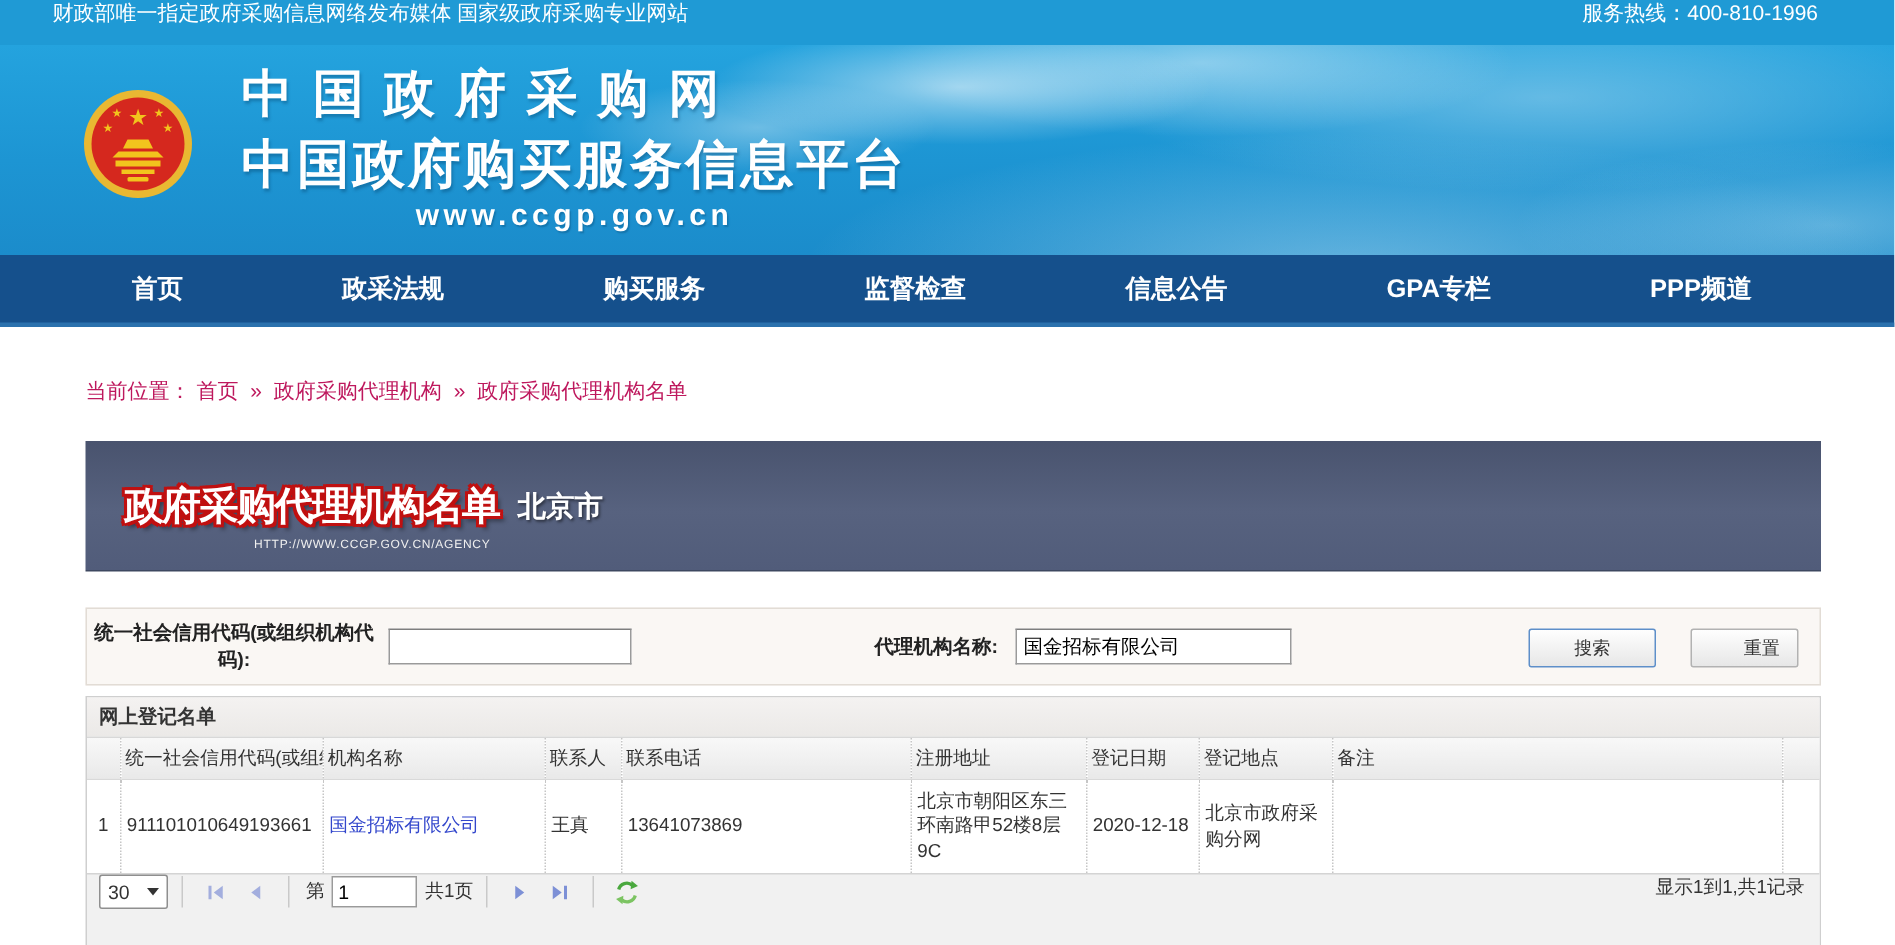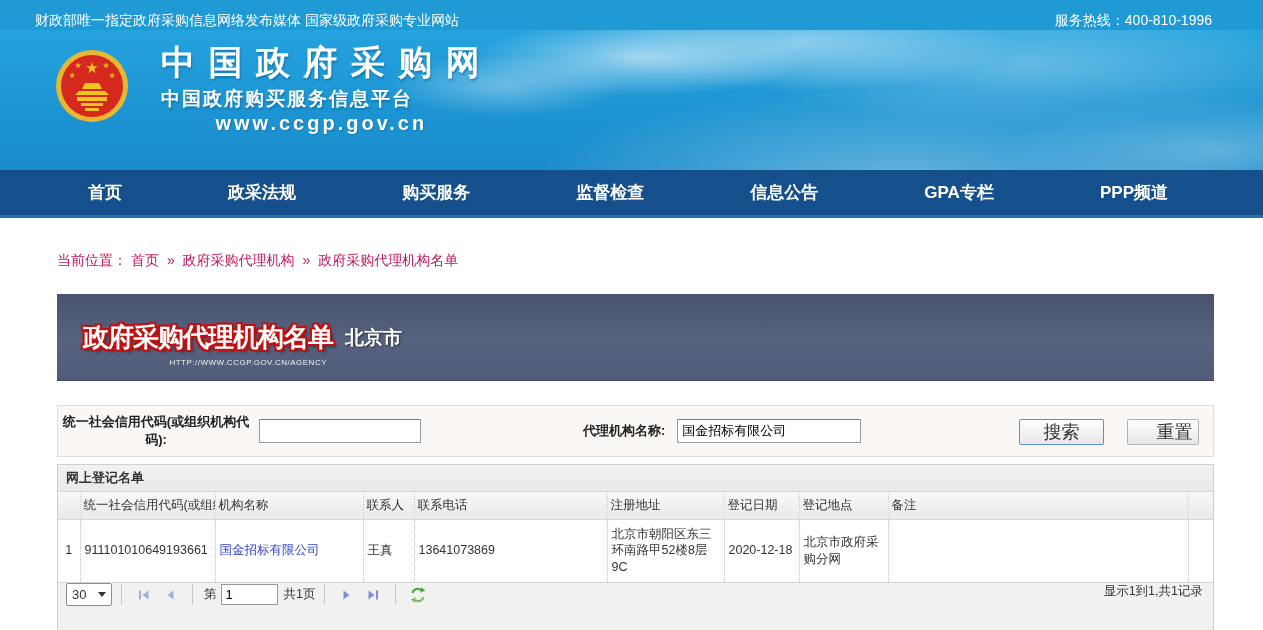--- a/index.html
+++ b/index.html
@@ -1,37 +1,37 @@
 <!DOCTYPE html>
 <html><head>
 <meta charset="utf-8">
 <style>
   * { margin:0; padding:0; box-sizing:border-box; }
   html,body { width:1263px; height:630px; overflow:hidden; background:#fff;
     font-family:"Liberation Sans","DejaVu Sans",sans-serif; }
 
   
   .topbar { height:30px; background:#1f9ad5; color:#fff; font-size:14px;
-    display:flex; align-items:flex-end; justify-content:space-between; padding:0 51px 0 35px; }
+    display:flex; align-items:flex-start; justify-content:space-between; padding:0 51px 0 35px; }
 
   
   .header { height:140px; position:relative; overflow:hidden;
     background:linear-gradient(180deg,#24a3de 0%,#1d95d3 55%,#1b8ccb 100%); }
   .header .clouds { position:absolute; inset:0; pointer-events:none; background:
     radial-gradient(ellipse 240px 55px at 640px 28px, rgba(255,255,255,.55), rgba(255,255,255,0) 70%),
     radial-gradient(ellipse 300px 70px at 800px 12px, rgba(255,255,255,.45), rgba(255,255,255,0) 70%),
     radial-gradient(ellipse 170px 45px at 505px 55px, rgba(255,255,255,.35), rgba(255,255,255,0) 70%),
     radial-gradient(ellipse 420px 90px at 1030px 35px, rgba(255,255,255,.30), rgba(255,255,255,0) 70%),
     radial-gradient(ellipse 520px 130px at 900px 150px, rgba(190,228,247,.45), rgba(255,255,255,0) 70%),
     radial-gradient(ellipse 300px 80px at 1220px 120px, rgba(210,238,250,.35), rgba(255,255,255,0) 70%); }
   .logo-row { position:relative; display:flex; align-items:center; padding:10px 0 0 55px; }
   .logo-text { margin-left:32px; color:#fff; }
   .site-title { font-size:34px; font-weight:bold; letter-spacing:2px;
     text-shadow:1px 2px 2px rgba(0,60,100,.35); white-space:nowrap; }
-  .site-subtitle { font-size:19px; font-weight:bold; letter-spacing:2px;
+  .site-subtitle { font-size:35px; font-weight:bold; letter-spacing:2px;
     text-shadow:1px 2px 2px rgba(0,60,100,.35); white-space:nowrap; }
   .site-url { font-size:20px; font-weight:bold; letter-spacing:3px; text-align:center;
     text-shadow:1px 1px 1px rgba(0,60,100,.3); }
 
   
   .nav { height:48px; background:#15508c; border-bottom:3px solid #2b71ad;
     display:flex; align-items:center; justify-content:space-between; padding:0 95px 0 88px; }
   .nav-item { color:#fff; font-size:17px; font-weight:bold; cursor:pointer; white-space:nowrap; }
 
   
@@ -59,21 +59,21 @@
   
   .search-box { margin-top:24px; height:52px; background:#faf7f4; border:1px solid #e2dcd5;
     display:flex; align-items:center; position:relative; font-size:13px; color:#222; }
   .code-label { width:196px; text-align:center; font-weight:bold; line-height:1.35; }
   .text-input { height:24px; border:1px solid #9a9a9a; border-top-color:#7e7e7e; background:#fff;
     font-size:13px; padding:0 4px; font-family:inherit; }
   .code-input { width:162px; margin-left:5px; }
   .name-label { font-weight:bold; margin-left:162px; white-space:nowrap; }
   .name-input { width:184px; margin-left:12px; }
   .search-buttons { position:absolute; right:14px; top:13px; display:flex; gap:23px; }
-  .btn { height:26px; font-size:18px; color:#333; background:linear-gradient(#fefefe,#e7e7e7);
+  .btn { height:26px; font-size:12px; color:#333; background:linear-gradient(#fefefe,#e7e7e7);
     border-radius:2px; cursor:pointer; font-family:inherit; }
   .btn-search { width:85px; border:1px solid #5e8fc9; }
   .btn-reset  { width:72px; border:1px solid #b2b2b2;padding-left:23px; }
 
   
   .grid-box { margin-top:7px; border:1px solid #cfcfcf; }
   .grid-caption { height:27px; line-height:26px; padding-left:8px; font-size:13px; font-weight:bold;
     color:#333; background:linear-gradient(#f4f2f1,#ebe9e7); border-bottom:1px solid #d8d8d8; }
   table { width:100%; border-collapse:collapse; table-layout:fixed; font-size:12.5px; color:#333; }
   thead th { height:27px; font-weight:normal; text-align:left; padding:2px 3px;

